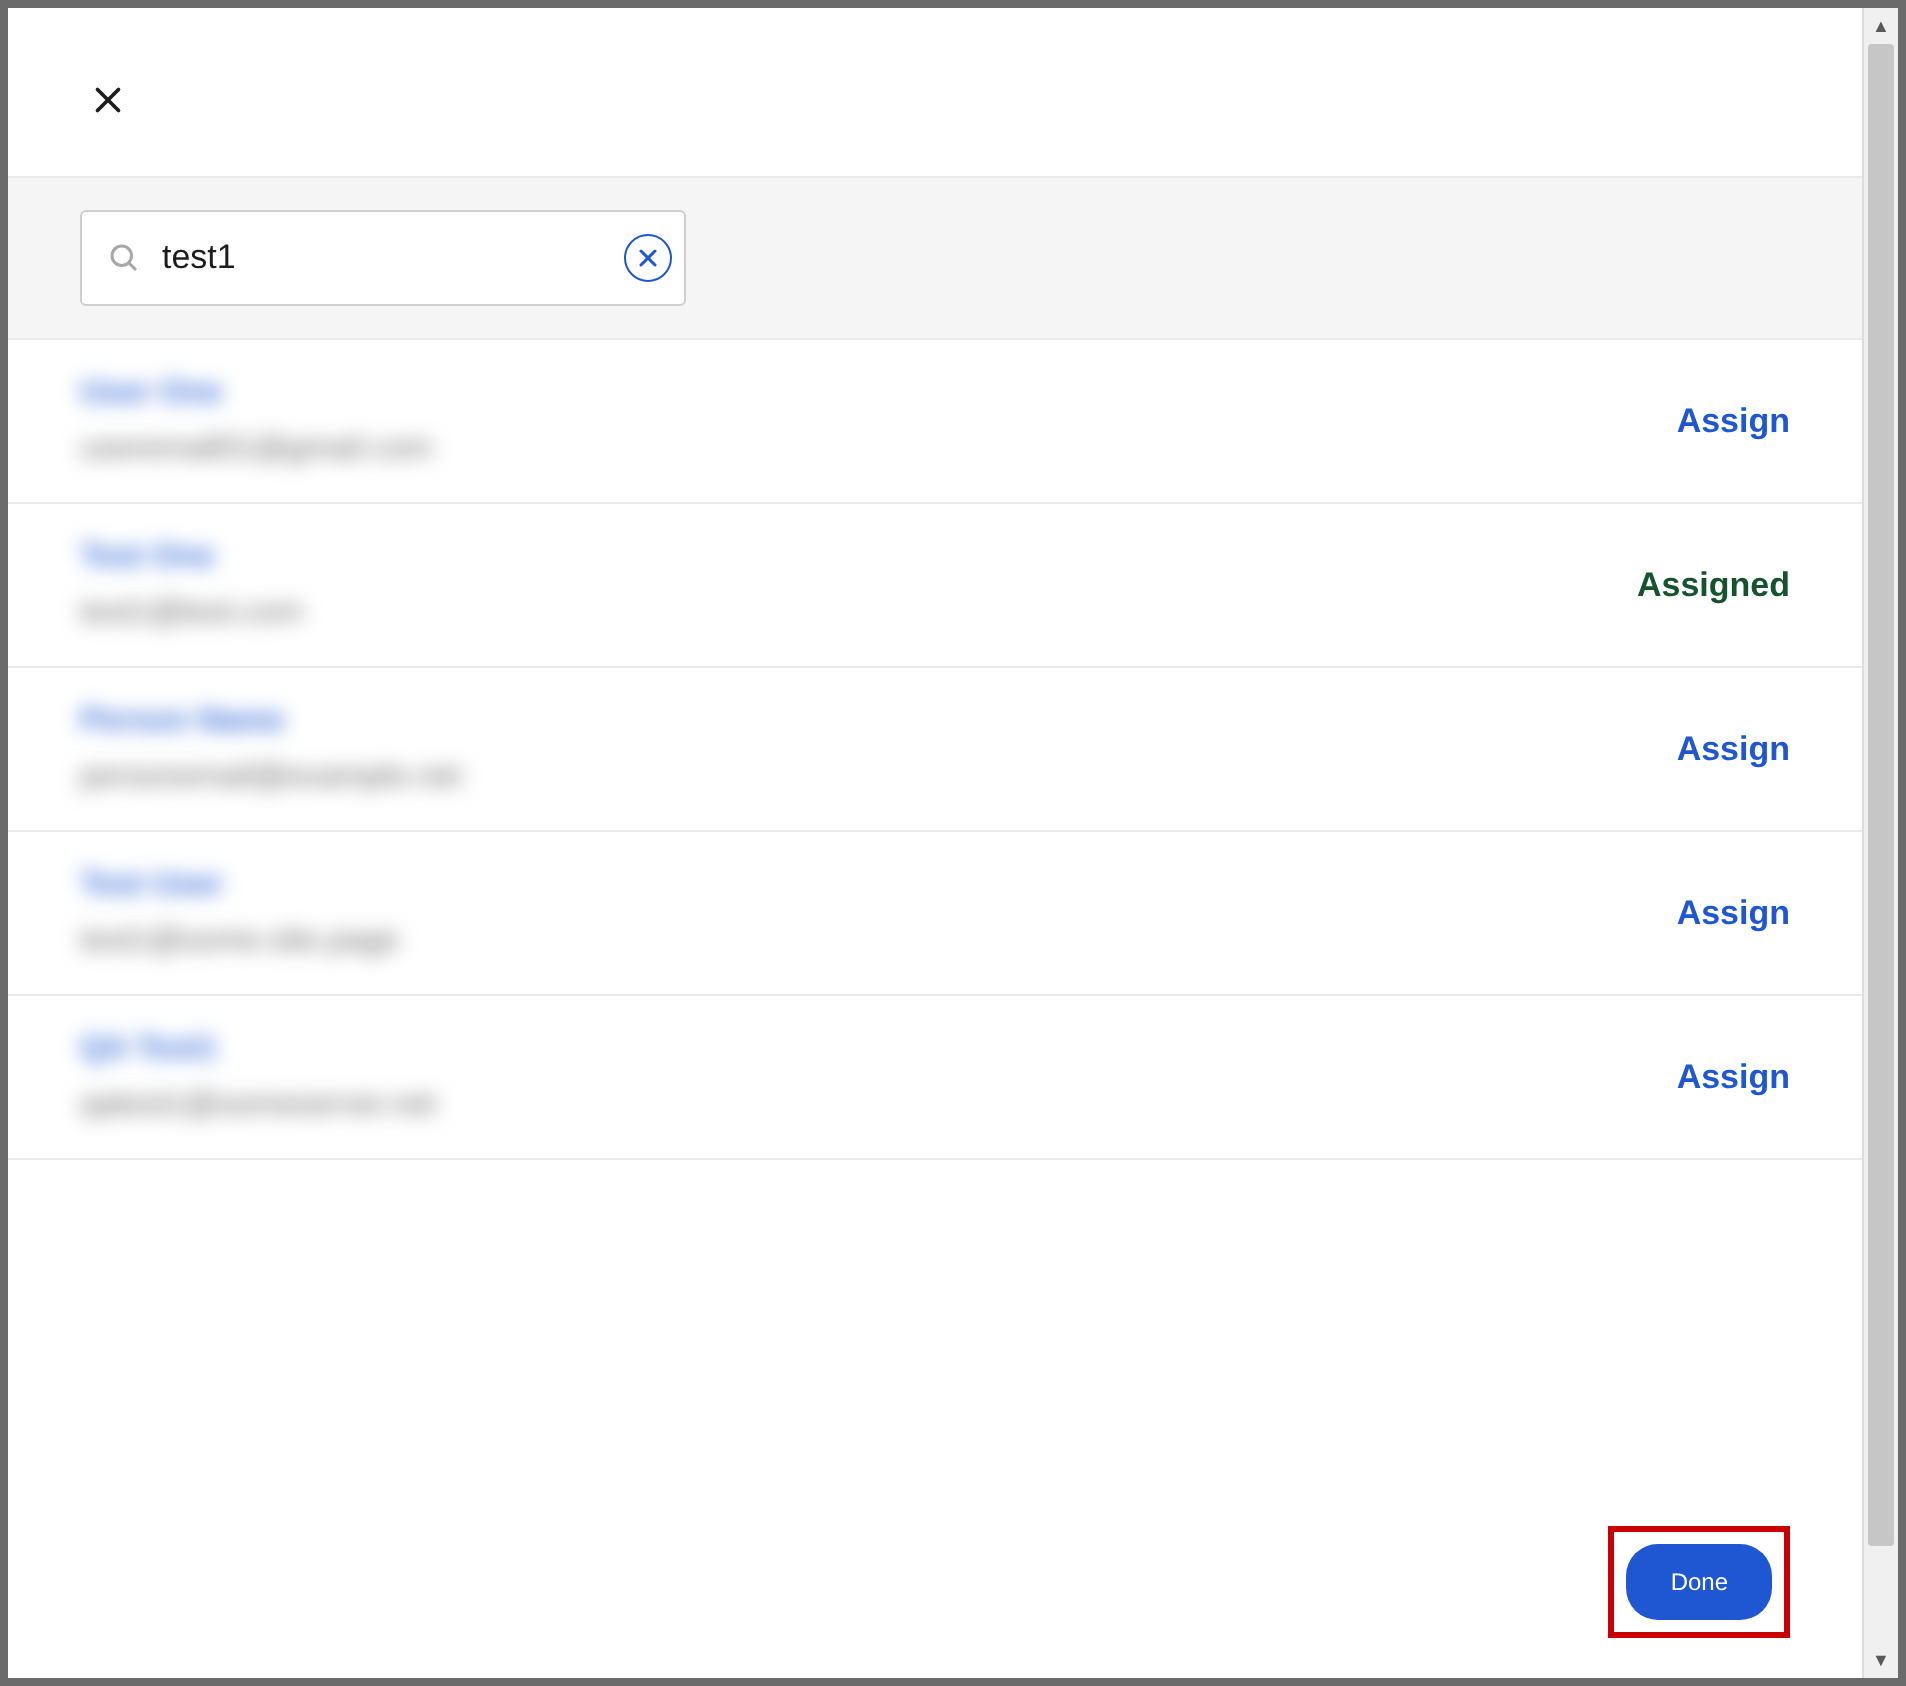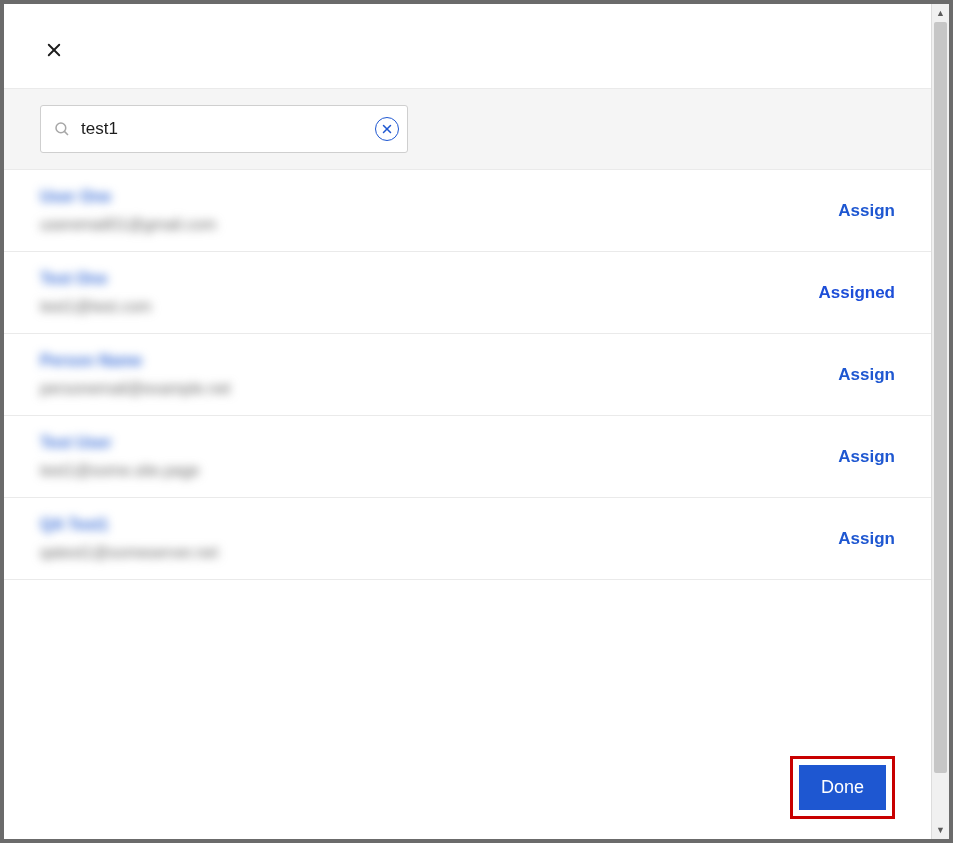--- a/index.html
+++ b/index.html
@@ -44,21 +44,21 @@
     color: #1d1d1d;
   }
   .close-btn svg { width: 18px; height: 18px; }
   .searchbar-wrap {
     background: #f5f5f5;
     border-top: 1px solid #eaeaea;
     border-bottom: 1px solid #eaeaea;
     padding: 16px 36px;
   }
   .searchbox {
-    width: 368px;
+    width: 303px;
     height: 48px;
     background: #fff;
     border: 1px solid #cfcfcf;
     border-radius: 3px;
     display: flex;
     align-items: center;
     padding: 0 8px 0 12px;
     gap: 10px;
   }
   .search-icon { color: #a7a7a7; width:18px; height:18px; flex-shrink:0; }
@@ -114,38 +114,38 @@
     font-size: 17px;
     font-weight: 600;
     color: #1e57d1;
     cursor: pointer;
     background: none;
     border: none;
   }
   .assigned-label {
     font-size: 17px;
     font-weight: 600;
-    color: #1d4ed8;
+    color: #14532d;
   }
   .footer {
     display: flex;
     justify-content: flex-end;
     padding: 20px 36px 20px 36px;
   }
   .done-wrap {
     border: 3px solid #c80000;
     padding: 6px;
   }
   .done-btn {
     background: #1e57d1;
     color: #fff;
-    font-size: 18px;
+    font-size: 12px;
     font-weight: 500;
     border: none;
-    border-radius: 0;
+    border-radius: 16px;
     padding: 12px 22px;
     cursor: pointer;
   }
   .scrollbar {
     width: 18px;
     background: #f0f0f0;
     border-left: 1px solid #dcdcdc;
     display: flex;
     flex-direction: column;
     align-items: center;

